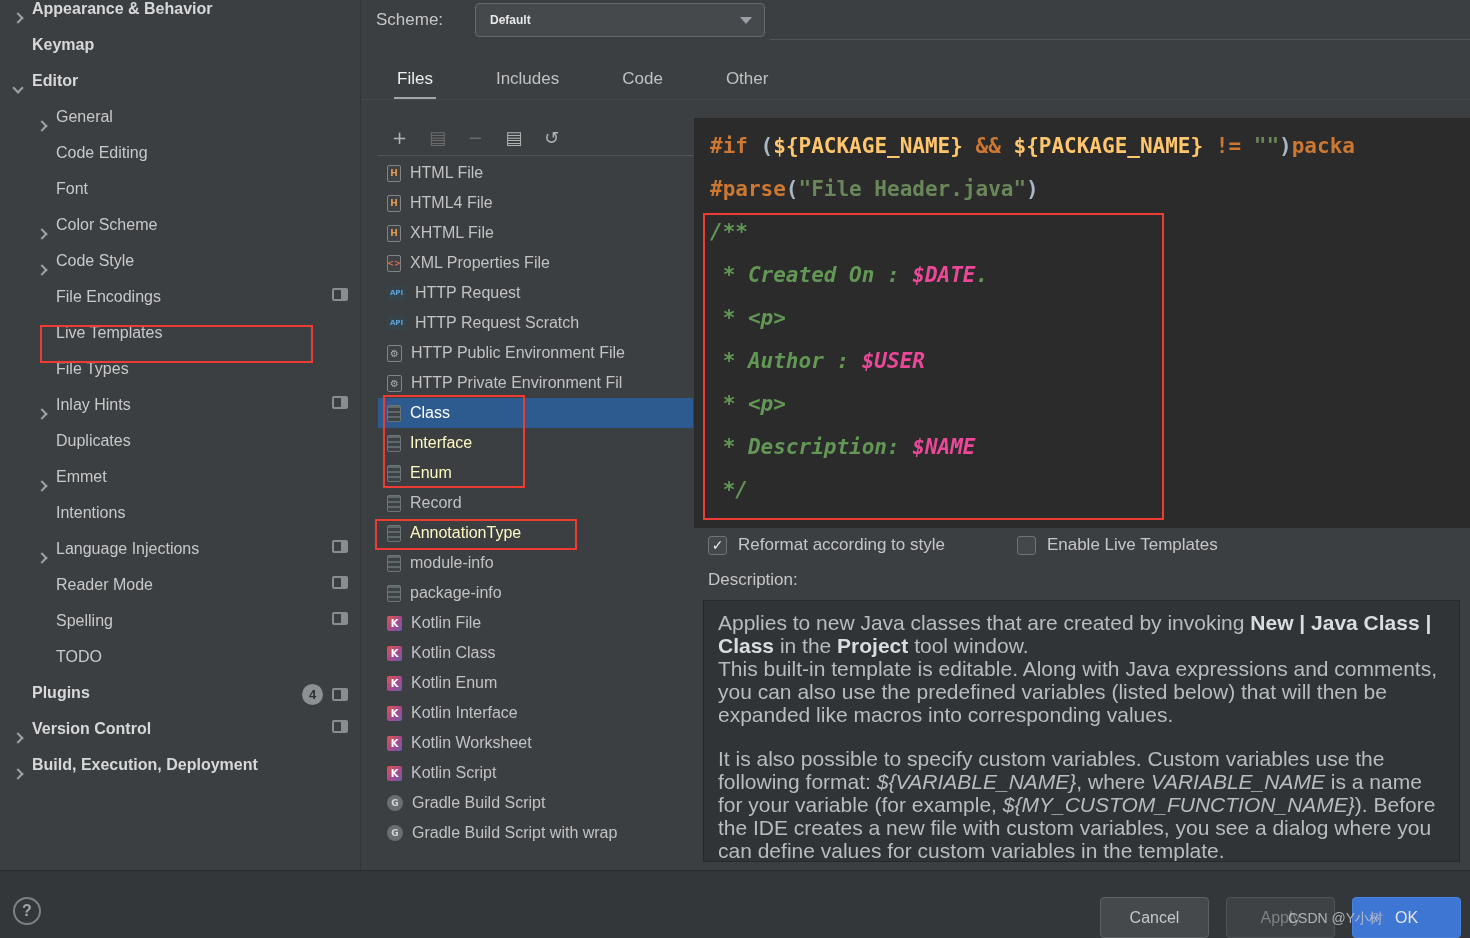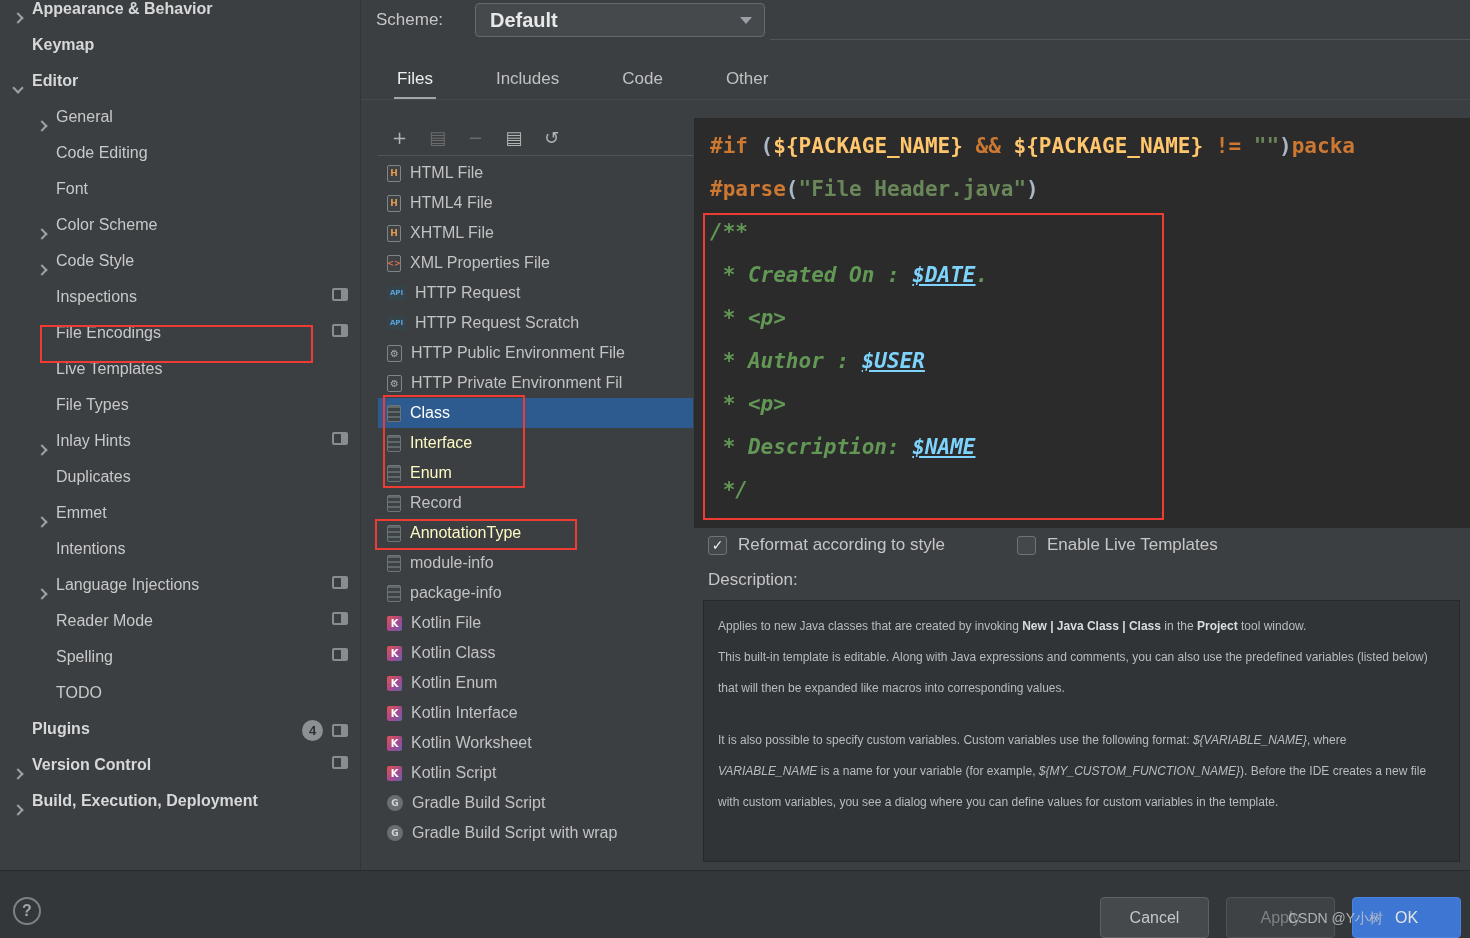--- a/index.html
+++ b/index.html
@@ -22,21 +22,21 @@
   .sb-label { white-space:nowrap; padding-left:4px; }
   .sb-label.bold { font-weight:bold; color:#d6d8da; }
   .sb-row.selected .sb-label { font-weight:bold; color:#ffffff; }
   .sb-right { position:absolute; right:12px; display:flex; align-items:center; gap:9px; }
   .badge { min-width:21px; height:21px; border-radius:11px; background:#8d9093; color:#2e3133; font-size:13px; font-weight:bold; display:flex; align-items:center; justify-content:center; padding:0 4px; }
   .pane-icon { width:16px; height:13px; border:2px solid #8a8d90; border-radius:2px; position:relative; }
   .pane-icon::after { content:""; position:absolute; right:0; top:0; width:5px; height:9px; background:#8a8d90; }
 
   
   .scheme-label { position:absolute; left:376px; top:10px; font-size:17px; color:#c4c6c8; }
-  .scheme-select { position:absolute; left:475px; top:3px; width:290px; height:34px; background:#45494b; border:1px solid #65696b; border-radius:4px; display:flex; align-items:center; padding:0 14px; font-size:20px; font-weight:bold; color:#e6e8ea; cursor:pointer; }
+  .scheme-select { position:absolute; left:475px; top:3px; width:290px; height:34px; background:#45494b; border:1px solid #65696b; border-radius:4px; display:flex; align-items:center; padding:0 14px; font-size:12px; font-weight:bold; color:#e6e8ea; cursor:pointer; }
   .scheme-select .arrow { position:absolute; right:12px; width:0; height:0; border-left:6px solid transparent; border-right:6px solid transparent; border-top:7px solid #9da0a8; }
   .top-sep { position:absolute; left:770px; top:39px; width:700px; height:1px; background:#515457; }
   .tabs { position:absolute; left:394px; top:62px; display:flex; gap:57px; height:38px; font-size:17px; color:#bfc1c3; }
   .tab { padding:7px 3px 0 3px; cursor:pointer; }
   .tab.active { color:#eceeef; box-shadow:inset 0 -3px 0 #a2a6aa; }
   .tabs-sep { position:absolute; left:361px; top:99px; width:1109px; height:1px; background:#46494b; }
 
   
   .list-panel { position:absolute; left:378px; top:120px; width:315px; height:750px; display:flex; flex-direction:column; }
   .list-toolbar { display:flex; align-items:center; gap:22px; height:36px; padding:0 14px; border-bottom:1px solid #525557; flex:none; }
@@ -56,28 +56,28 @@
   .t-gradle { width:16px; height:16px; border-radius:50%; background:#696e71; color:#d3d6d8; font-size:9px; }
 
   
   .editor { position:absolute; left:694px; top:118px; width:776px; height:410px; background:#2b2b2b; overflow:hidden; padding:7px 0 0 16px; }
   .code-line { font-family:"DejaVu Sans Mono","Liberation Mono",monospace; font-size:21px; line-height:43px; white-space:pre; font-weight:bold; }
   .seg-kw  { color:#cc7832; }
   .seg-var { color:#ffc66d; }
   .seg-str { color:#6a8759; }
   .seg-pl  { color:#a9b7c6; }
   .seg-cmt { color:#629755; font-style:italic; }
-  .seg-cvar{ color:#7dd3fc; font-style:italic;text-decoration:underline; }
+  .seg-cvar{ color:#ec4899; font-style:italic; }
 
   
   .options-row { position:absolute; left:708px; top:530px; display:flex; align-items:center; height:30px; font-size:17px; color:#c4c6c8; }
   .opt { display:flex; align-items:center; gap:11px; margin-right:72px; }
   .cbox { width:19px; height:19px; border-radius:3px; background:#43494a; border:1px solid #6f7375; display:flex; align-items:center; justify-content:center; color:#eceeef; font-size:14px; cursor:pointer; }
   .desc-label { position:absolute; left:708px; top:570px; font-size:17px; color:#c4c6c8; }
-  .desc-box { position:absolute; left:703px; top:600px; width:757px; height:262px; background:#313437; border:1px solid #27292b; padding:10px 14px; font-size:12px; line-height:31px; color:#b9bcbf; overflow:hidden; }
+  .desc-box { position:absolute; left:703px; top:600px; width:757px; height:262px; background:#313437; border:1px solid #27292b; padding:10px 14px; font-size:21px; line-height:23px; color:#b9bcbf; overflow:hidden; }
   .desc-box p { white-space:pre-wrap; margin-bottom:21px; }
   .desc-box .b { font-weight:bold; color:#dadde0; }
   .desc-box .i { font-style:italic; }
 
   
   .bottombar { position:absolute; left:0; top:870px; width:1470px; height:68px; background:#34373a; border-top:1px solid #282b2d; }
   .help { position:absolute; left:13px; top:26px; width:28px; height:28px; border:2px solid #7d8184; border-radius:50%; color:#a2a5a8; display:flex; align-items:center; justify-content:center; font-size:16px; font-weight:bold; cursor:pointer; }
   .btns { position:absolute; right:9px; top:26px; display:flex; gap:17px; }
   .btn { min-width:109px; height:41px; border-radius:4px; display:flex; align-items:center; justify-content:center; font-size:16px; cursor:pointer; }
   .btn.normal   { background:#45494b; border:1px solid #5e6163; color:#c5c7c9; }
@@ -129,27 +129,20 @@
           <span class="chev-box">
             <span class="chev right"></span>
           </span>
           <span class="sb-label">Color Scheme</span>
         </div>
         <div class="sb-row child">
           <span class="chev-box">
             <span class="chev right"></span>
           </span>
           <span class="sb-label">Code Style</span>
-        </div>
-        <div class="sb-row child">
-          <span class="chev-box"></span>
-          <span class="sb-label">Inspections</span>
-          <span class="sb-right">
-            <span class="pane-icon"></span>
-          </span>
         </div>
         <div class="sb-row child">
           <span class="chev-box"></span>
           <span class="sb-label">File Encodings</span>
           <span class="sb-right">
             <span class="pane-icon"></span>
           </span>
         </div>
         <div class="sb-row child">
           <span class="chev-box"></span>

